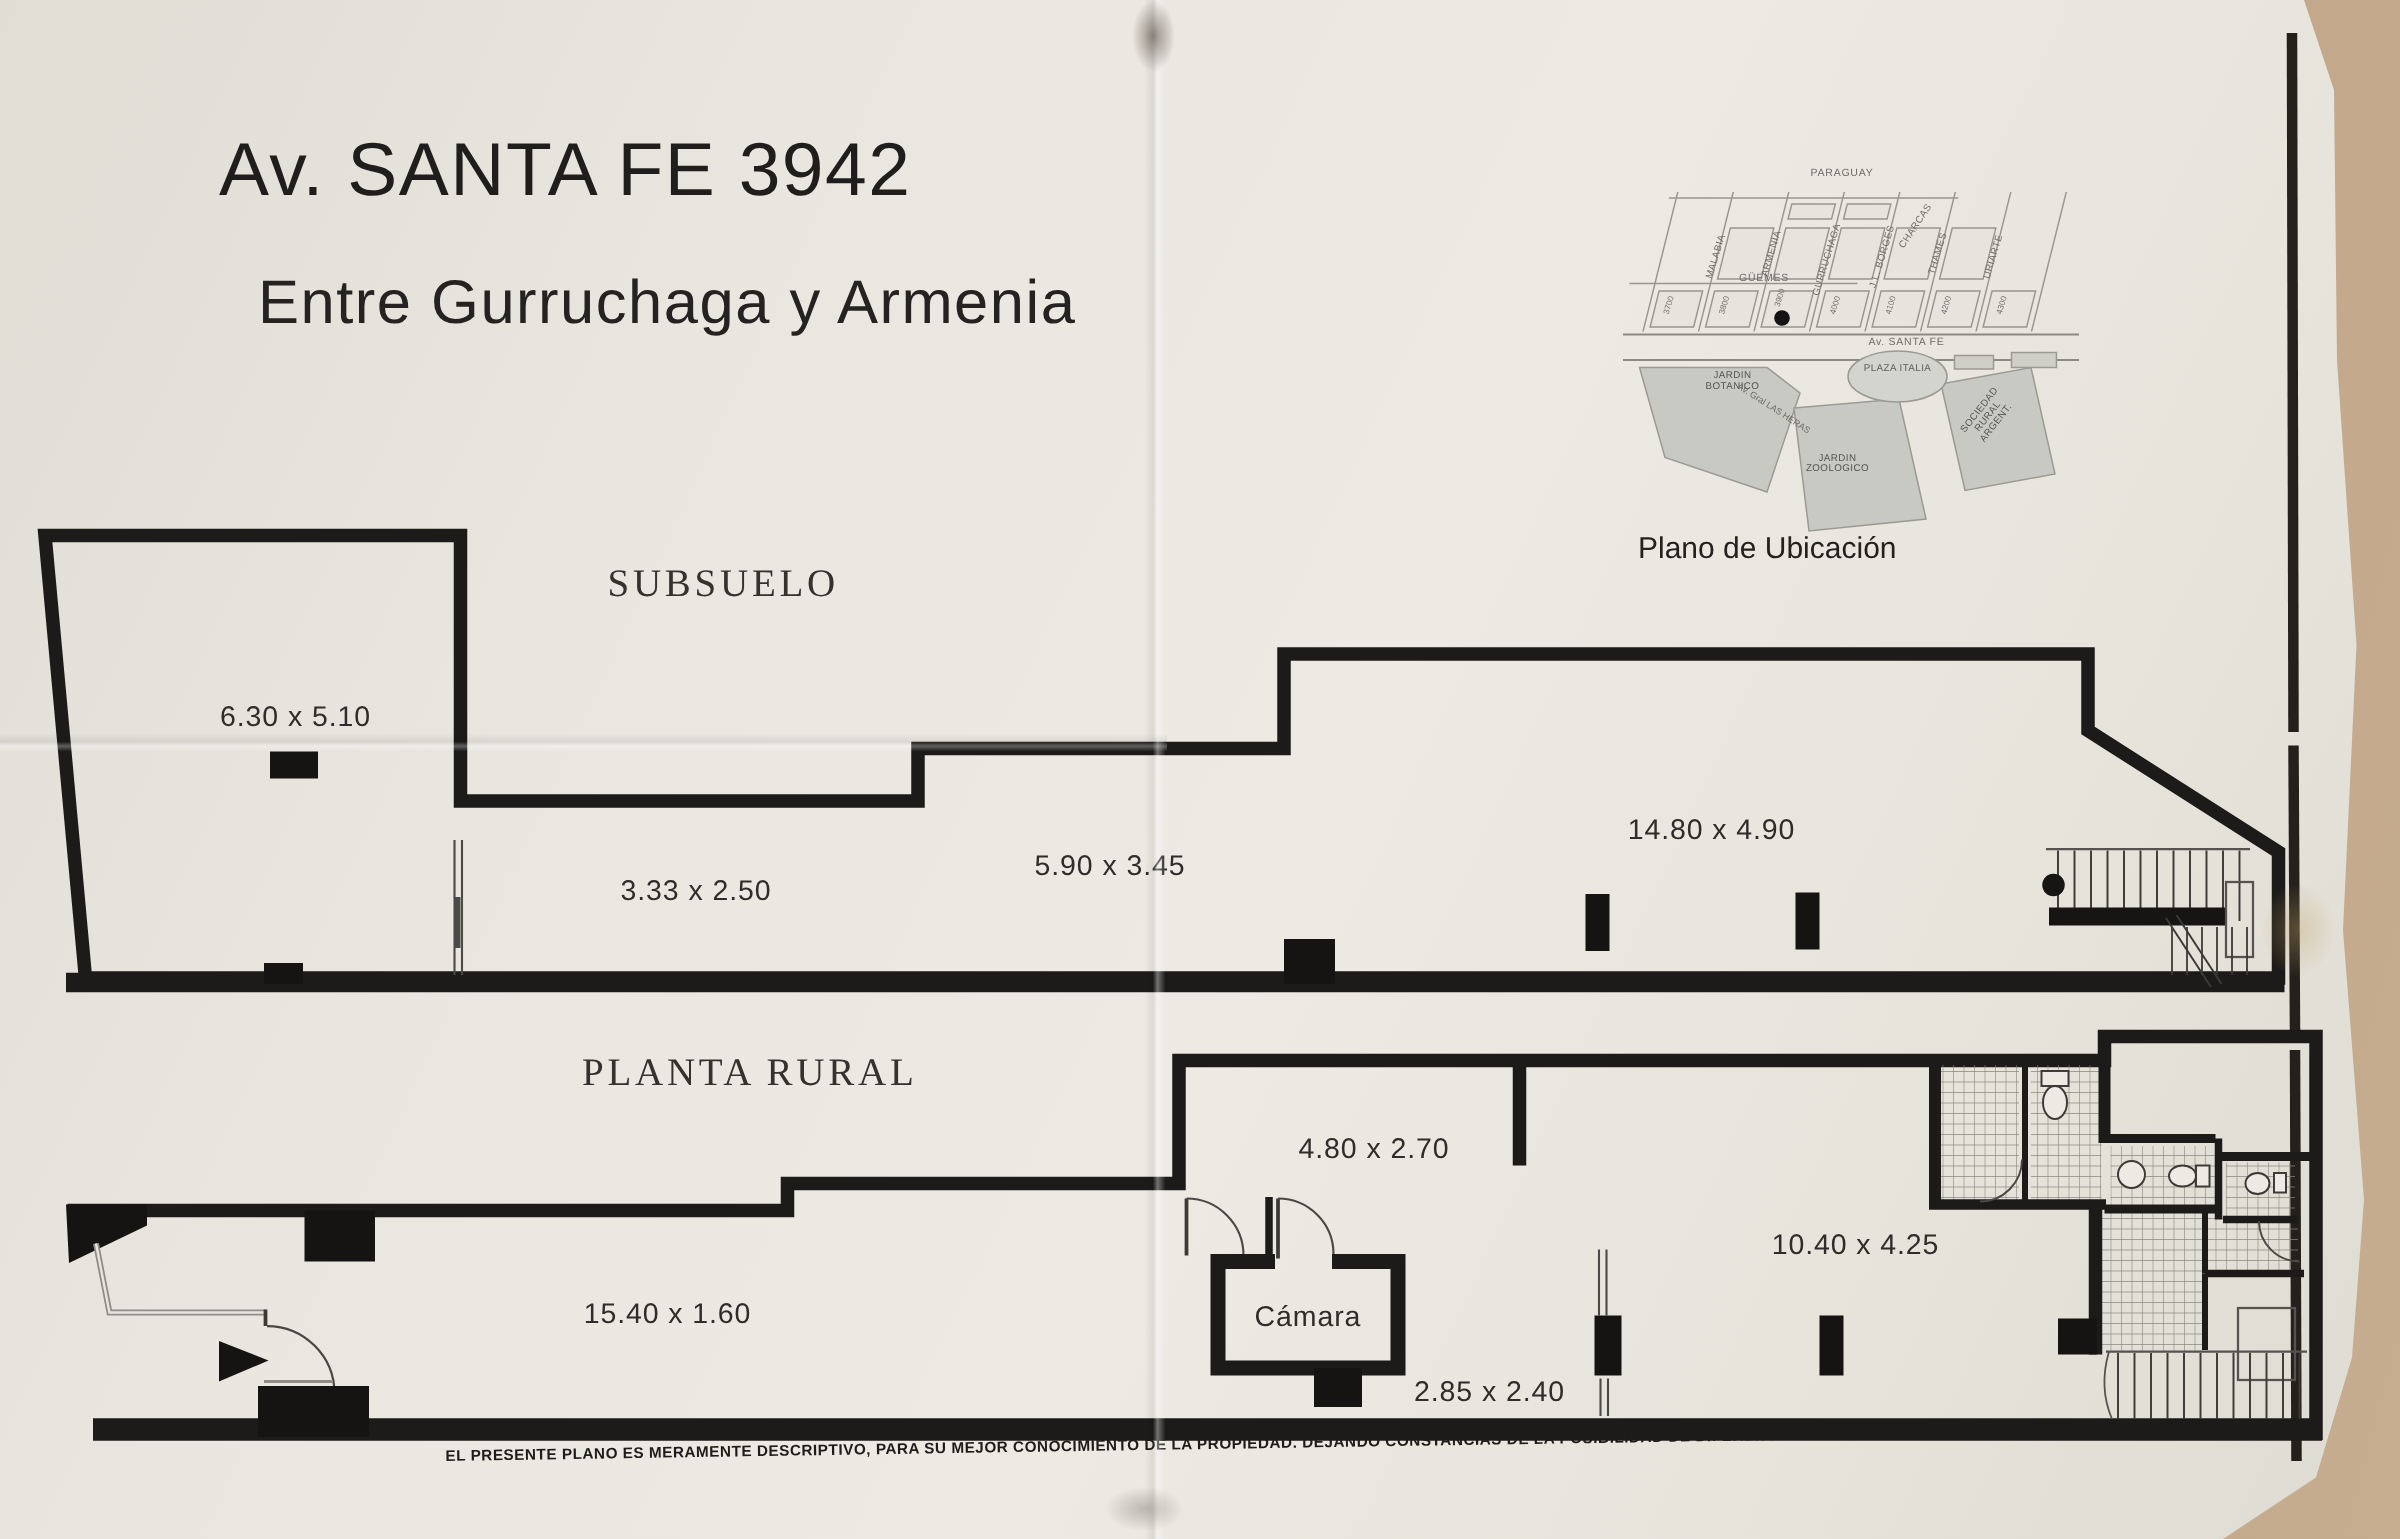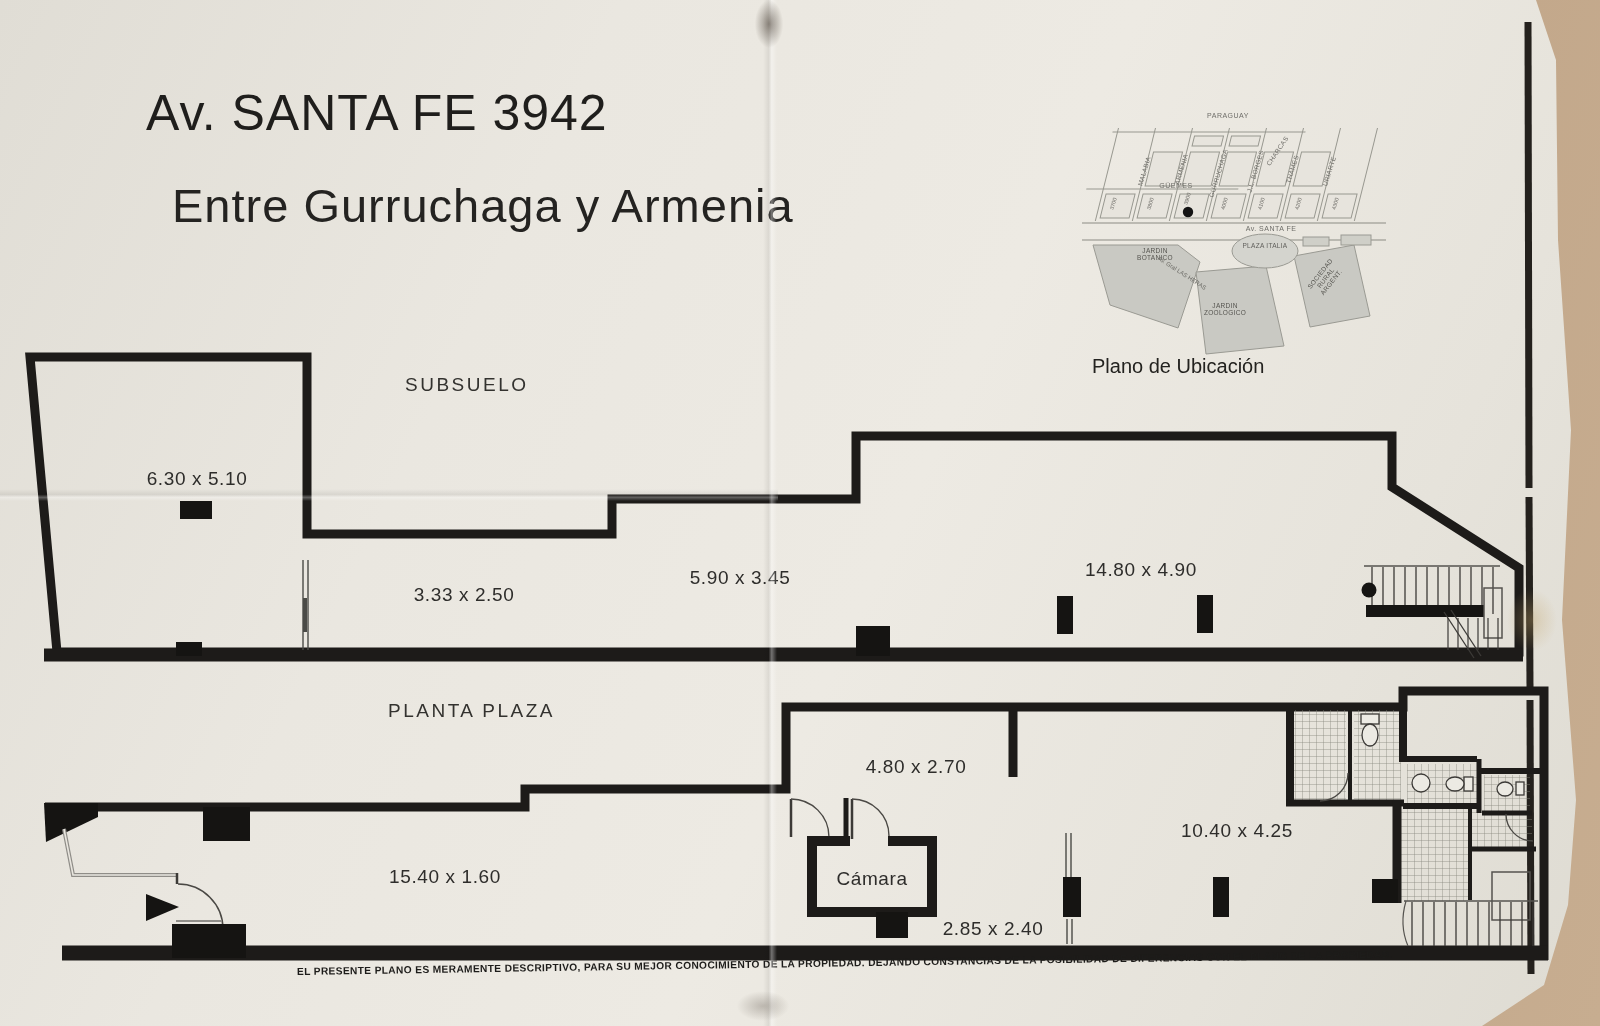--- a/index.html
+++ b/index.html
@@ -7,22 +7,22 @@
        font-family:"Liberation Sans", sans-serif;}
   #photo{position:relative;width:1600px;height:1026px;
          background:linear-gradient(105deg,#ab8f70 0%,#bda184 55%,#c7ad90 100%);}
   #paper{position:absolute;inset:0;
          background:linear-gradient(115deg,#e0ddd5 0%,#eae7e0 30%,#edeae3 55%,#e6e3db 80%,#dedbd2 100%);
          clip-path:polygon(0 0,1536px 0,1556px 60px,1558px 240px,1571px 430px,1562px 620px,1576px 800px,1568px 905px,1544px 985px,1482px 1026px,0 1026px);}
   .abs{position:absolute;}
   .lbl{position:absolute;color:#2b2a28;}
   .noselect{user-select:none;}
   .title1{font-size:50px;letter-spacing:1px;color:#1f1e1c;white-space:nowrap;}
-  .title2{font-size:47px;letter-spacing:1px;color:#242321;white-space:nowrap;}
-  .floorlbl{font-size:19px;letter-spacing:2.5px;color:#33322f;white-space:nowrap;}
+  .title2{font-size:41px;letter-spacing:1px;color:#242321;white-space:nowrap;}
+  .floorlbl{font-size:26px;letter-spacing:2.5px;color:#33322f;white-space:nowrap;font-family:Liberation Serif, serif;}
   .dim{font-size:19px;letter-spacing:.6px;color:#2e2d2b;text-align:center;white-space:nowrap;}
   .caption{font-size:20px;color:#23221f;white-space:nowrap;}
   .disclaimer{font-size:10.2px;letter-spacing:.35px;color:#1d1c1a;white-space:nowrap;
               transform:rotate(-0.9deg);transform-origin:left center;font-weight:bold;}
   
   .m{position:absolute;color:#6e6d68;text-align:center;line-height:1.05;}
   .m7{font-size:7px;letter-spacing:.5px;}
   .m65{font-size:6.5px;letter-spacing:.3px;}
   .m55{font-size:5.5px;}
   .rot{transform:rotate(-73deg);transform-origin:center center;}
@@ -285,23 +285,23 @@
             <line x1="1533" y1="902" x2="1533" y2="946"></line>
         </g>
       </g>
     </g>
   </svg>
 
   <div class="lbl floorlbl" style="left:405px;top:374px;">SUBSUELO</div>
   <div class="lbl dim" style="left:133px;top:468px;width:128px;">6.30 x 5.10</div>
   <div class="lbl dim" style="left:400px;top:584px;width:128px;">3.33 x 2.50</div>
   <div class="lbl dim" style="left:676px;top:567px;width:128px;">5.90 x 3.45</div>
-  <div class="lbl dim" style="left:1074px;top:543px;width:134px;margin-top:16px;">14.80 x 4.90</div>
-
-  <div class="lbl floorlbl" style="left:388px;top:700px;">PLANTA PLAZA</div>
+  <div class="lbl dim" style="left:1074px;top:543px;width:134px;">14.80 x 4.90</div>
+
+  <div class="lbl floorlbl" style="left:388px;top:700px;">PLANTA RURAL</div>
   <div class="lbl dim" style="left:378px;top:866px;width:134px;">15.40 x 1.60</div>
   <div class="lbl dim" style="left:852px;top:756px;width:128px;">4.80 x 2.70</div>
   <div class="lbl dim" style="left:828px;top:868px;width:88px;">Cámara</div>
   <div class="lbl dim" style="left:930px;top:918px;width:126px;">2.85 x 2.40</div>
   <div class="lbl dim" style="left:1170px;top:820px;width:134px;">10.40 x 4.25</div>
 
   <div class="lbl disclaimer" style="left:297px;top:966px;">EL PRESENTE PLANO ES MERAMENTE DESCRIPTIVO, PARA SU MEJOR CONOCIMIENTO DE LA  PROPIEDAD.  DEJANDO CONSTANCIAS DE LA POSIBILIDAD DE DIFERENCIAS CON EL PLANO DE LA PROPIEDAD.</div>
 
   <div class="crease-v"></div>
   <div class="crease-h"></div>

